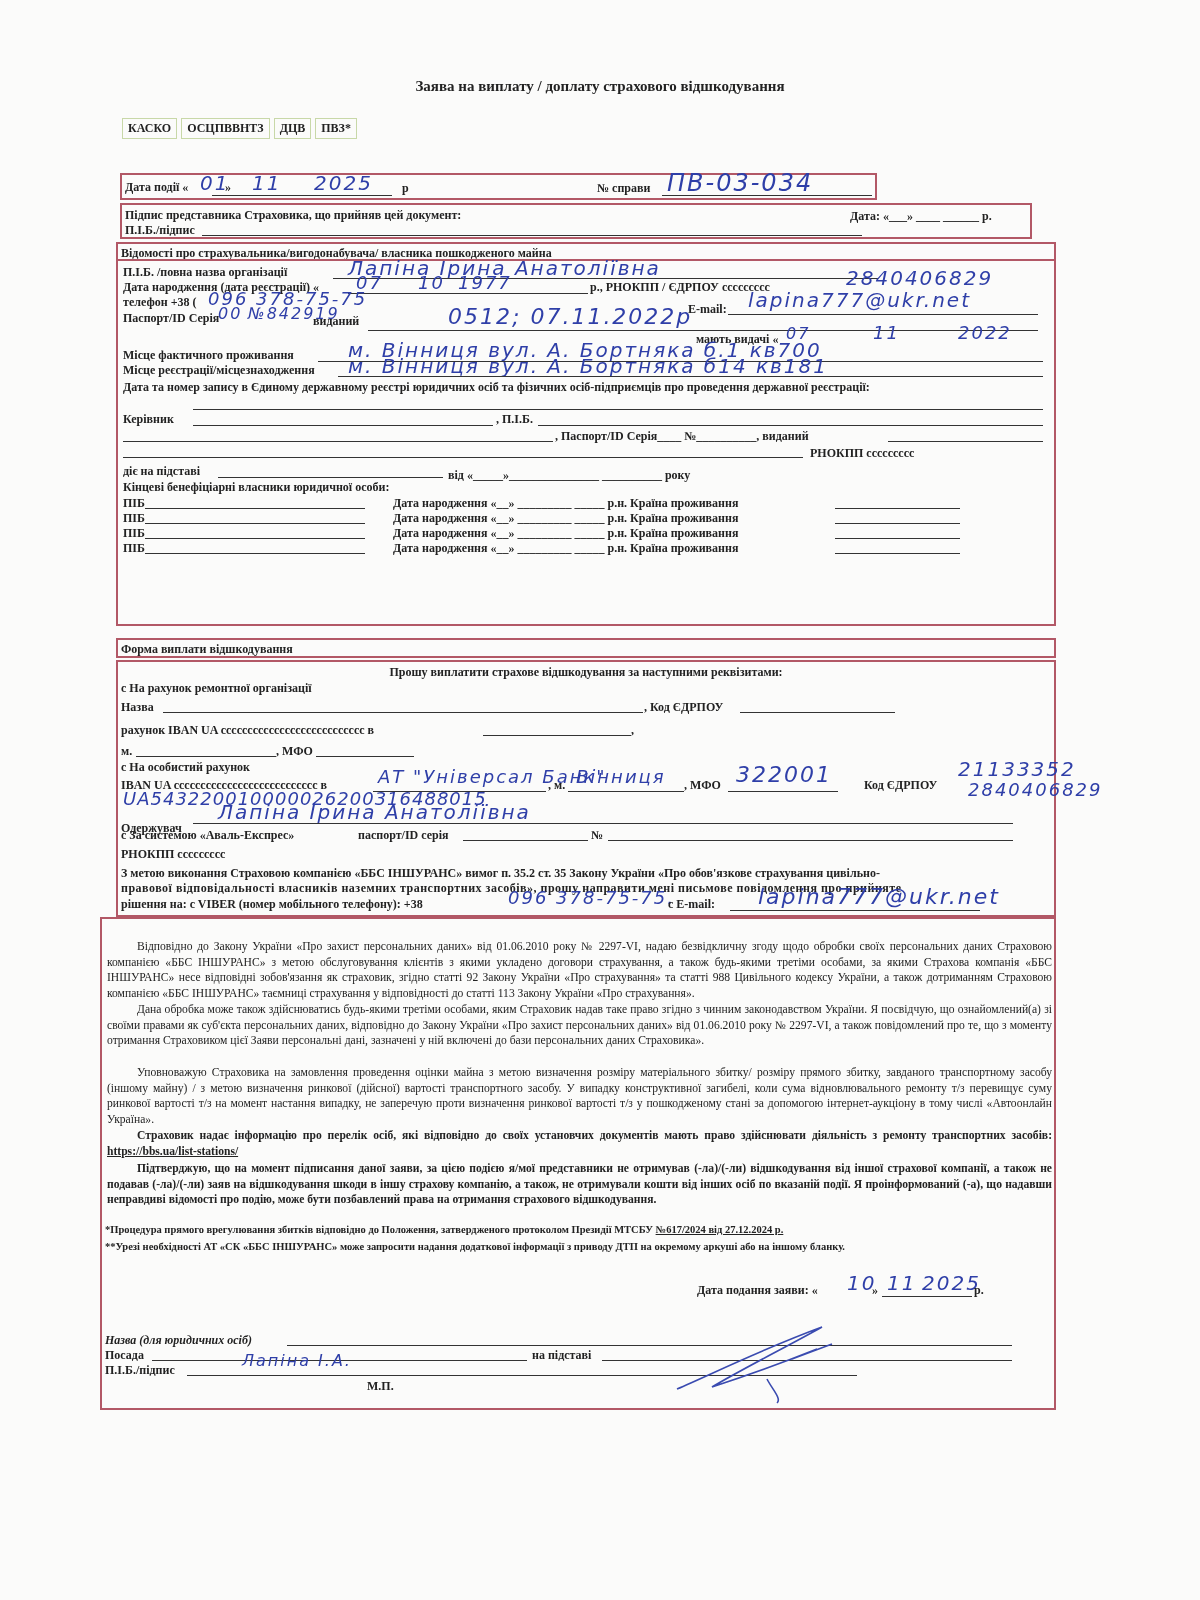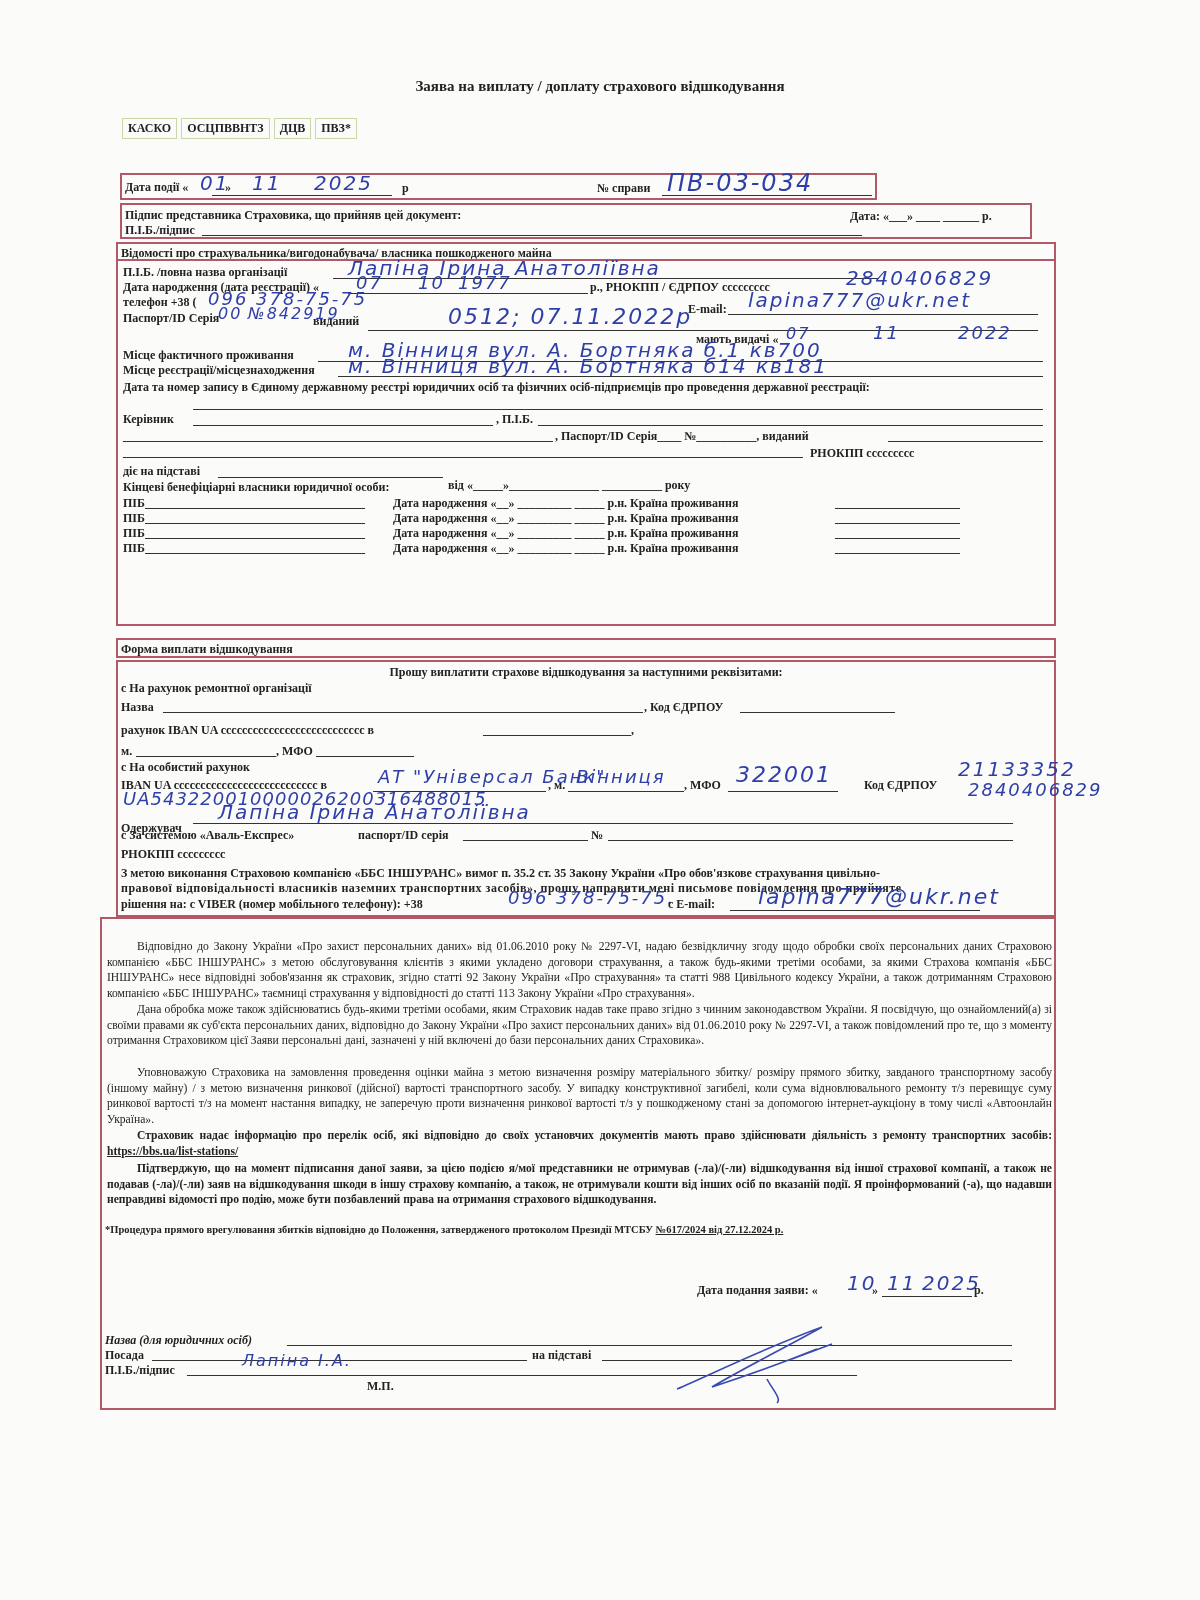--- a/index.html
+++ b/index.html
@@ -98,21 +98,21 @@
 
   <div class="line" style="left:5px;top:197px;width:430px;"></div>
   <span class="abs t" style="left:437px;top:185px;">, Паспорт/ID Серія____ №__________, виданий</span>
   <div class="line" style="left:770px;top:197px;width:155px;"></div>
 
   <div class="line" style="left:5px;top:213px;width:680px;"></div>
   <span class="abs t" style="left:692px;top:202px;">РНОКПП ссссссссс</span>
 
   <span class="abs t" style="left:5px;top:220px;">діє на підставі</span>
   <div class="line" style="left:100px;top:233px;width:225px;"></div>
-  <span class="abs t" style="left:330px;top:234px;">від «_____»_______________ __________ року</span>
+  <span class="abs t" style="left:330px;top:224px;">від «_____»_______________ __________ року</span>
 
   <span class="abs t" style="left:5px;top:236px;">Кінцеві бенефіціарні власники юридичної особи:</span>
 
   <div class="abs" style="left:5px;top:252px;width:900px;">
     <div style="position:relative;height:15px;">
       <span class="abs t" style="left:0;top:0;">ПІБ</span>
       <div class="line" style="left:22px;top:12px;width:220px;"></div>
       <span class="abs t" style="left:270px;top:0;">Дата народження «__» _________ _____ р.н. Країна проживання</span>
       <div class="line" style="left:712px;top:12px;width:125px;"></div>
     </div>
@@ -202,20 +202,21 @@
   <div class="abs para indent" style="left:5px;top:83px;width:945px;">Дана обробка може також здійснюватись будь-якими третіми особами, яким Страховик надав таке право згідно з чинним законодавством України. Я посвідчую, що ознайомлений(а) зі своїми правами як суб'єкта персональних даних, відповідно до Закону України «Про захист персональних даних» від 01.06.2010 року № 2297-VI, а також повідомлений про те, що з моменту отримання Страховиком цієї Заяви персональні дані, зазначені у ній включені до бази персональних даних Страховика».</div>
   <div class="abs para indent" style="left:5px;top:146px;width:945px;">Уповноважую Страховика на замовлення проведення оцінки майна з метою визначення розміру матеріального збитку/ розміру прямого збитку, завданого транспортному засобу (іншому майну) / з метою визначення ринкової (дійсної) вартості транспортного засобу. У випадку конструктивної загибелі, коли сума відновлювального ремонту т/з перевищує суму ринкової вартості т/з на момент настання випадку, не заперечую проти визначення ринкової вартості т/з у пошкодженому стані за допомогою інтернет-аукціону в тому числі «Автоонлайн Україна».</div>
   <div class="abs para bold indent" style="left:5px;top:209px;width:945px;">
     <span>Страховик надає інформацію про перелік осіб, які відповідно до своїх установчих документів мають право здійснювати діяльність з ремонту транспортних засобів:</span>
     <span class="link">https://bbs.ua/list-stations/</span>
   </div>
   <div class="abs para bold indent" style="left:5px;top:242px;width:945px;">Підтверджую, що на момент підписання даної заяви, за цією подією я/мої представники не отримував (-ла)/(-ли) відшкодування від іншої страхової компанії, а також не подавав (-ла)/(-ли) заяв на відшкодування шкоди в іншу страхову компанію, а також, не отримували кошти від інших осіб по вказаній події. Я проінформований (-а), що надавши неправдиві відомості про подію, може бути позбавлений права на отримання страхового відшкодування.</div>
   <div class="abs" style="left:3px;top:305px;font-size:10.5px;font-weight:bold;white-space:nowrap;">
     <span>*Процедура прямого врегулювання збитків відповідно до Положення, затвердженого протоколом Президії МТСБУ </span><span class="link">№617/2024 від 27.12.2024 р.</span>
   </div>
+  <div class="abs" style="left:3px;top:322px;font-size:10.5px;font-weight:bold;white-space:nowrap;">**Урезі необхідності АТ «СК «ББС ІНШУРАНС» може запросити надання додаткової інформації з приводу ДТП на окремому аркуші або на іншому бланку.</div>
 
   <span class="abs t" style="left:595px;top:364px;">Дата подання заяви: «</span>
   <span class="abs hw" style="left:745px;top:352px;font-size:20px;">10</span>
   <span class="abs t" style="left:770px;top:364px;">»</span>
   <span class="abs hw" style="left:785px;top:352px;font-size:20px;">11</span>
   <span class="abs hw" style="left:820px;top:352px;font-size:20px;">2025</span>
   <div class="line" style="left:780px;top:377px;width:90px;"></div>
   <span class="abs t" style="left:872px;top:364px;">р.</span>
 
   <span class="abs t" style="left:3px;top:414px;font-style:italic;">Назва (для юридичних осіб)</span>

